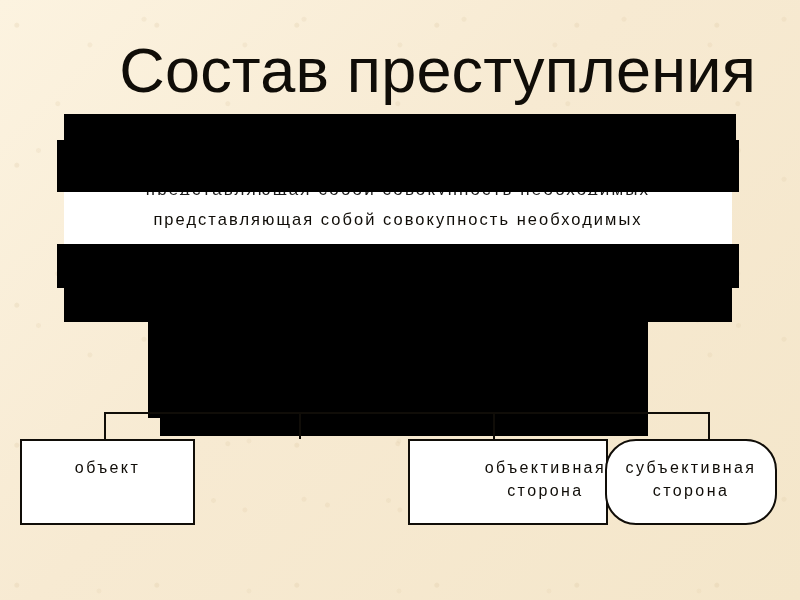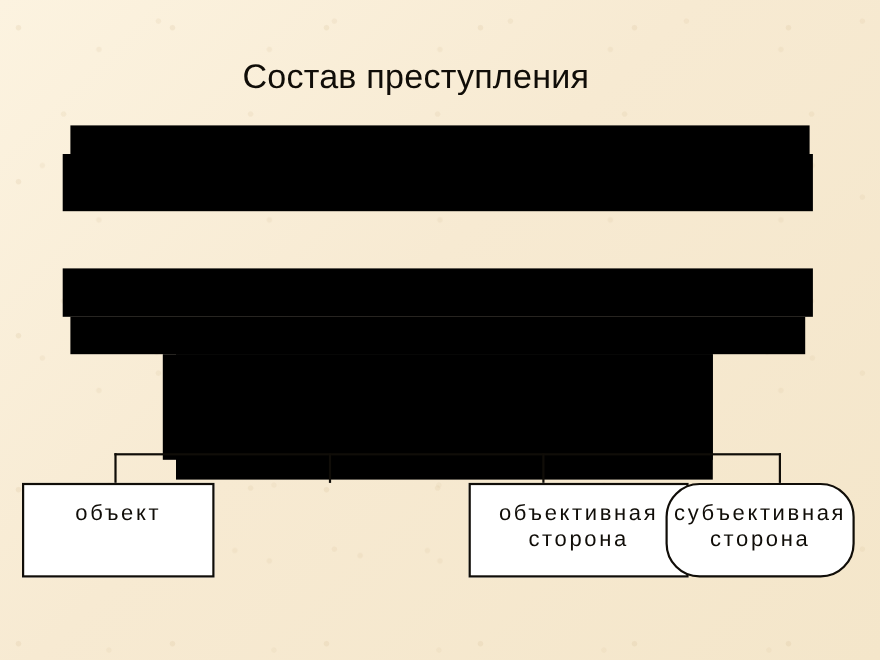--- a/index.html
+++ b/index.html
@@ -33,22 +33,22 @@
                      160px 160px, 175px 175px, 150px 150px, 100% 100%;
     overflow: hidden;
   }
 
   
   #title {
     position: absolute;
     left: 0;
     top: 41px;
     width: 756px;
-    text-align: center;
-    font-size: 31px;
+    text-align: right;
+    font-size: 63px;
     line-height: 58px;
     font-weight: 400;
     color: #100d08;
     letter-spacing: 0.2px;
     white-space: nowrap;
   }
 
   
   .redaction {
     position: absolute;
@@ -128,42 +128,48 @@
     background: #ffffff;
     border: 2px solid #100d08;
     box-sizing: border-box;
     display: flex;
     align-items: flex-start;
     justify-content: center;
     padding-top: 15px;
   }
   .leaf-box .leaf-label {
     font-family: "Liberation Sans Narrow", "Liberation Sans", sans-serif;
-    font-size: 20px;
+    font-size: 16px;
     line-height: 23px;
     letter-spacing: 2.4px;
     color: #100d08;
     text-align: center;
     white-space: pre-line;
   }
   #leaf-box-1 { left: 20px;  width: 175px; }
   #leaf-box-2 { left: 215px; width: 175px; }
-  #leaf-box-3 { left: 426px; width: 200px; }
+  #leaf-box-3 { left: 408px; width: 200px; justify-content: flex-end; }
   #leaf-box-4 { left: 605px; width: 172px; border-radius: 31px; }
 </style>
 </head>
 <body>
 
 <div id="slide">
 
   <div id="title">Состав преступления</div>
 
   <div class="redaction" id="redact-top-a"></div>
   <div class="redaction" id="redact-top-b"></div>
 
+  <div id="definition-strip">
+    <div id="definition-clipped-line">
+      <span class="ghost">представляющая собой совокупность необходимых</span>
+    </div>
+    <div id="definition-line">представляющая собой совокупность необходимых</div>
+  </div>
 
   <div class="redaction" id="redact-mid-a"></div>
   <div class="redaction" id="redact-mid-b"></div>
 
   <div class="redaction" id="redact-lower-a"></div>
   <div class="redaction" id="redact-lower-b"></div>
 
   <div class="connector connector-h" id="conn-bus"></div>
   <div class="connector connector-v" id="conn-drop-1"></div>
   <div class="connector connector-v" id="conn-drop-2"></div>

